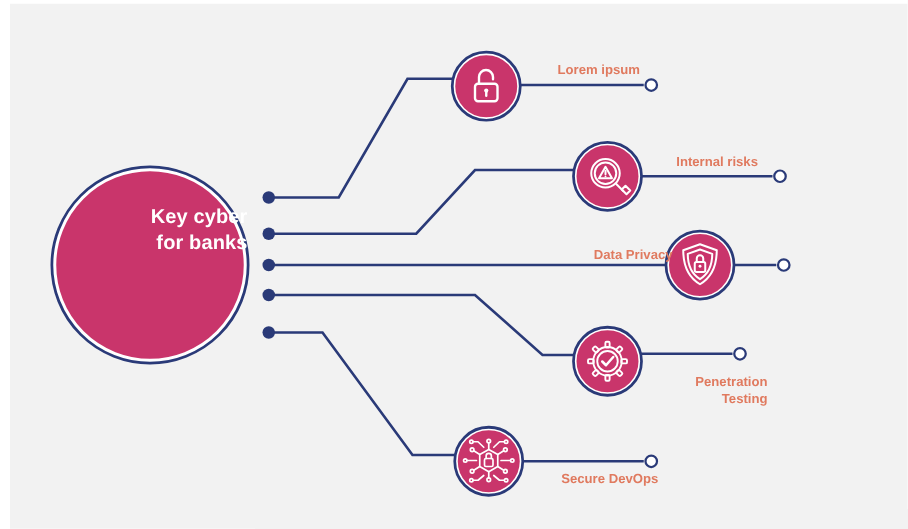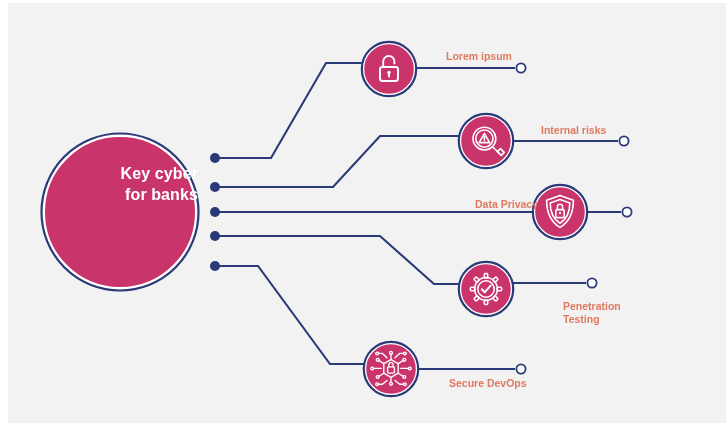--- a/index.html
+++ b/index.html
@@ -53,21 +53,21 @@
     color: #e07a5f;
     font-size: 10.5px;
     font-weight: bold;
     line-height: 13.5px;
     white-space: pre-line;
     padding-left: 12px;
   }
   .lbl-0 { left: 434px; top: 50px; }
   .lbl-1 { left: 529px; top: 124px; text-align: right; }
   .lbl-2 { left: 432px; top: 198px; text-align: right; margin-left: 31px; }
-  .lbl-3 { left: 551px; top: 286px; text-align: left; width: 96px; }
+  .lbl-3 { left: 506px; top: 286px; text-align: right; width: 96px; }
   .lbl-4 { left: 437px; top: 377px; }
 </style>
 </head>
 <body>
 
 <div id="canvas">
 
   <div id="plate"></div>
 
   <svg class="layer" viewBox="0 0 726 423">

